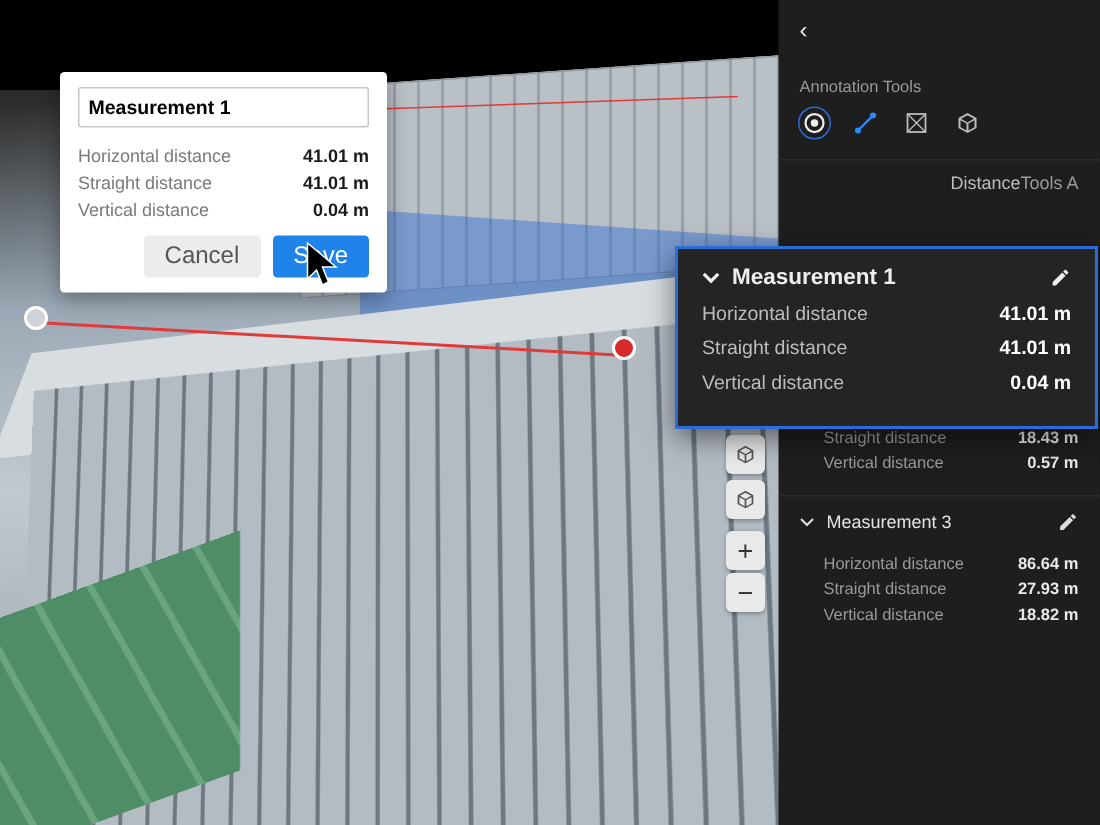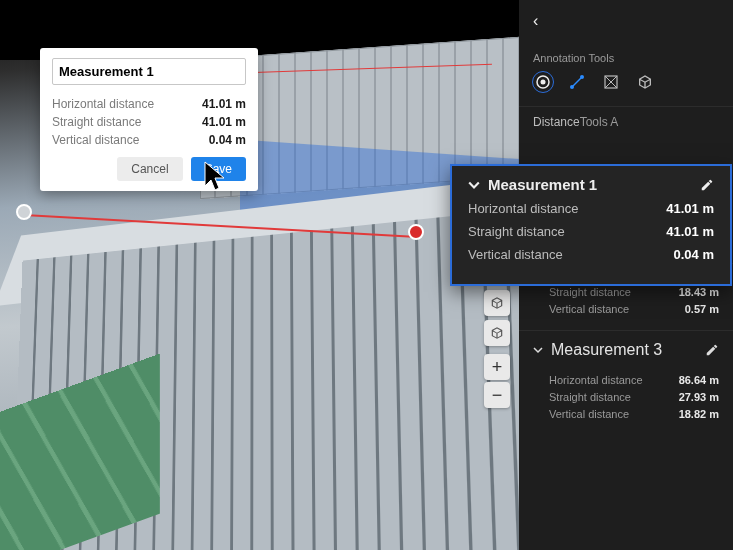--- a/index.html
+++ b/index.html
@@ -76,21 +76,21 @@
 }
 #popup input {
   width:100%; padding:5px 6px; font-size:13px; font-weight:600;
   border:1px solid #c7c7c7; border-radius:2px; margin-bottom:8px;
 }
 #popup .row { display:flex; justify-content:space-between; margin:4px 0; }
 #popup .row .lbl { color:#7a7a7a; }
 #popup .row .val { color:#1a1a1a; font-weight:600; }
 #popup .actions { display:flex; justify-content:flex-end; gap:8px; margin-top:10px; }
 #popup button {
-  border:none; padding:5px 14px; font-size:12px; border-radius:3px; cursor:pointer;
+  border:none; padding:5px 14px; font-size:16px; border-radius:3px; cursor:pointer;
 }
 #btn-cancel { background:#ececec; color:#555; }
 #btn-save   { background:#1f83ea; color:#fff; }
 
 
 #cursor { position:absolute; top:160px; left:202px; pointer-events:none; }
 
 
 #sidebar {
   position:absolute; top:0; right:0; width:214px; height:550px;
@@ -100,32 +100,32 @@
 #sb-header {
   display:flex; align-items:center; gap:10px; padding:12px 14px;
   font-size:13px; color:#eee;
 }
 #sb-header .back { font-size:16px; cursor:pointer; }
 #sb-tools-title { padding:10px 14px 8px; color:#9a9a9a; font-size:11px; }
 #sb-tools { display:flex; gap:14px; padding:0 14px 14px; align-items:center; }
 .tool { width:20px; height:20px; display:flex; align-items:center; justify-content:center; cursor:pointer; }
 .tool.selected { outline:1px solid #2b6cd8; border-radius:50%; }
 #sb-section-head {
-  display:flex; justify-content:flex-start; padding:8px 14px; color:#bdbdbd;
+  display:flex; justify-content:flex-end; padding:8px 14px; color:#bdbdbd;
   border-top:1px solid #2c2c2c;
 }
 #sb-section-head .right { color:#9a9a9a; }
 
 .m-group { border-top:1px solid #2c2c2c; }
 .m-title {
   display:flex; align-items:center; justify-content:space-between;
   padding:10px 14px; cursor:pointer;
 }
 .m-title .left { display:flex; align-items:center; gap:8px; }
-.m-title .name { font-size:16px; color:#e3e3e3; }
+.m-title .name { font-size:12px; color:#e3e3e3; }
 .m-rows { padding:0 14px 10px 30px; }
 .m-row { display:flex; justify-content:space-between; margin:5px 0; }
 .m-row .lbl { color:#9a9a9a; font-size:11px; }
 .m-row .val { color:#e8e8e8; font-size:11px; font-weight:600; }
 
 
 #m1-card {
   position:absolute; top:164px; left:450px; width:282px;
   background:#242424; border:2px solid #2b6cd8; padding:10px 16px 14px;
   box-shadow:0 6px 18px rgba(0,0,0,.5); color:#eee;

